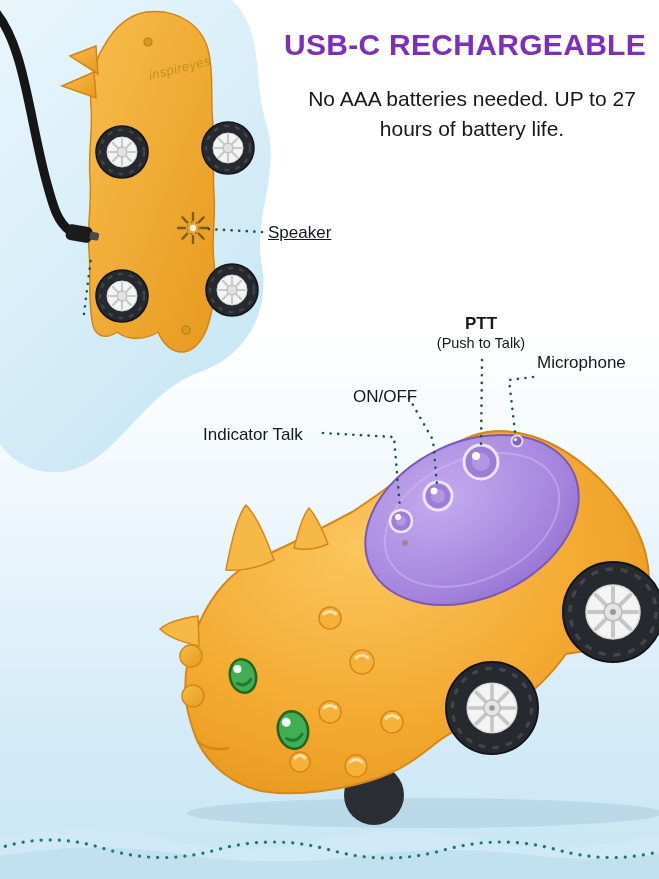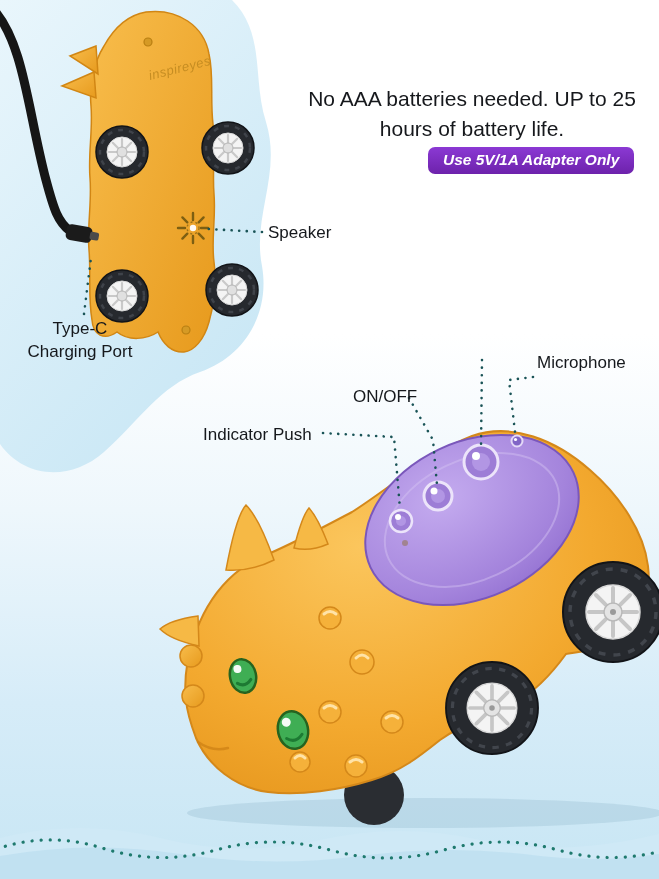--- a/index.html
+++ b/index.html
@@ -7,21 +7,21 @@
     position:relative;width:659px;height:879px;overflow:hidden;
     background:linear-gradient(180deg,#ffffff 0%,#ffffff 38%,#eef7fc 58%,#d6ecf8 80%,#c8e6f4 100%);
     font-family:"Liberation Sans",sans-serif;
   }
   .art{position:absolute;left:0;top:0;}
   .label{position:absolute;color:#15181c;}
   .title{left:283px;top:28px;width:364px;text-align:center;font-size:30px;font-weight:800;color:#7c2ec1;letter-spacing:.3px;}
   .subtitle{left:294px;top:84px;width:356px;text-align:center;font-size:21px;line-height:1.45;color:#16181c;}
   .badge{left:428px;top:147px;background:linear-gradient(180deg,#8b39d4,#6d22ab);color:#fff;font-size:15.5px;font-style:italic;font-weight:600;padding:4px 15px 5px;border-radius:7px;}
   .lab{font-size:17px;}
-  .speaker{left:268px;top:223px;}
+  .speaker{left:268px;top:223px;text-decoration:underline;}
   .typec{left:16px;top:318px;width:128px;text-align:center;line-height:1.35;}
   .ptt-wrap{left:424px;top:314px;width:114px;text-align:center;}
   .ptt-main{font-weight:bold;font-size:17px;}
   .ptt-sub{font-size:14.5px;margin-top:1px;}
   .mic{left:537px;top:353px;}
   .onoff{left:353px;top:387px;}
   .indicator{left:203px;top:425px;}
 </style>
 </head>
 <body>
@@ -159,23 +159,26 @@
       <path d="M 533 377 L 509 380 L 515 432"></path>
     </g>
 
     <g>
       <path fill="#cfe9f6" d="M 0 838 Q 80 818 160 838 Q 240 858 320 840 Q 400 822 480 840 Q 560 858 659 834 L 659 879 L 0 879 Z"></path>
       <path fill="#bfe0f1" opacity="0.9" d="M 0 856 Q 90 840 180 854 Q 270 868 360 856 Q 450 844 540 856 Q 600 863 659 854 L 659 879 L 0 879 Z"></path>
       <path fill="none" stroke="#1f7a6e" stroke-width="3.2" stroke-dasharray="0.1 9" stroke-linecap="round" d="M -12 852 Q 45 830 102 848 Q 159 866 216 850 Q 273 834 330 850 Q 387 866 444 850 Q 501 834 558 850 Q 615 866 672 848"></path>
     </g>
   </svg>
 
-  <div class="label subtitle">No AAA batteries needed. UP to 25 hours of battery life.</div>
-  <div class="label badge">Use 5V/1A Adapter Only</div>
+  <div class="label title">USB-C RECHARGEABLE</div>
+  <div class="label subtitle">No AAA batteries needed. UP to 27 hours of battery life.</div>
 
   <div class="label lab speaker">Speaker</div>
-  <div class="label lab typec">Type-C Charging Port</div>
 
+  <div class="label ptt-wrap">
+    <div class="ptt-main">PTT</div>
+    <div class="ptt-sub">(Push to Talk)</div>
+  </div>
   <div class="label lab mic">Microphone</div>
   <div class="label lab onoff">ON/OFF</div>
-  <div class="label lab indicator">Indicator Push</div>
+  <div class="label lab indicator">Indicator Talk</div>
 
 </div>
 
 </body></html>

